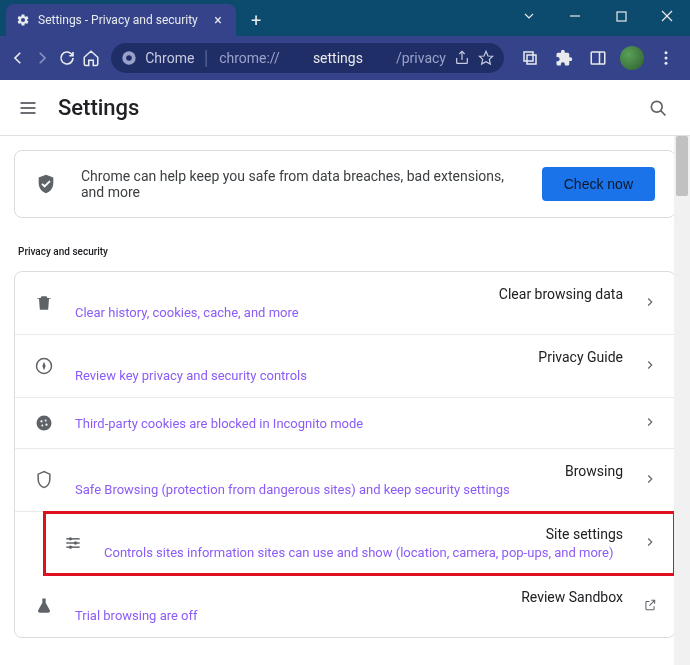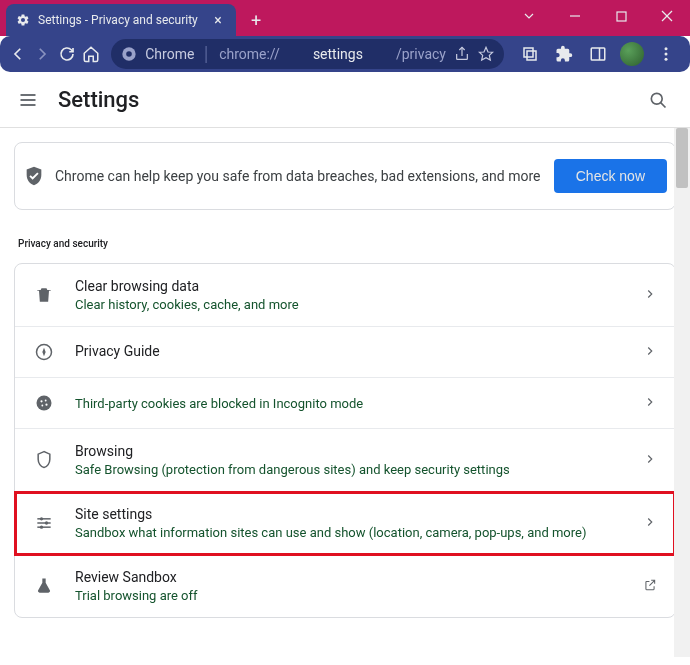--- a/index.html
+++ b/index.html
@@ -5,21 +5,21 @@
   * { box-sizing: border-box; margin: 0; padding: 0; }
   body {
     font-family: "Segoe UI", Roboto, Arial, sans-serif;
     width: 690px;
     height: 665px;
     overflow: hidden;
     background: #fff;
   }
   .titlebar {
     height: 36px;
-    background: #be185d;
+    background: #0c4a6e;
     display: flex;
     align-items: flex-end;
     padding-left: 6px;
     position: relative;
   }
   .tab {
     height: 32px;
     background: #35448a;
     border-radius: 8px 8px 0 0;
     display: flex;
@@ -47,27 +47,26 @@
     position: absolute;
     right: 0;
     top: 0;
     height: 32px;
     display: flex;
   }
   .wc-btn { width: 46px; height: 32px; display:flex; align-items:center; justify-content:center; color:#e8eaed; cursor:pointer; }
   .wc-btn svg { stroke:#e8eaed; }
   
   .toolbar {
-    height: 36px;
+    height: 44px;
     background: #35448a;
     display: flex;
     align-items: center;
     padding: 0 8px;
     gap: 4px;
-    border-radius: 10px;
   }
   .tb-btn {
     width: 32px; height: 32px;
     display:flex; align-items:center; justify-content:center;
     color: #e8eaed;
     border-radius: 50%;
     cursor:pointer;
   }
   .tb-btn.disabled { color: #8a93c0; }
   .omnibox {
@@ -109,31 +108,31 @@
     overflow-y: auto;
     padding: 14px;
     position: relative;
   }
   .scrollbar-fake { position:absolute; right:0; top:0; width:16px; height:100%; background:#f1f1f1;}
   .scrollbar-thumb { position:absolute; right:2px; top:0; width:12px; height:60px; background:#c1c1c1; border-radius:2px;}
   
   .promo-card {
     border: 1px solid #dadce0;
     border-radius: 8px;
-    padding: 16px 8px;
+    padding: 16px 20px;
     display:flex;
     align-items:center;
-    gap: 10px;
+    gap: 24px;
     margin-bottom: 28px;
   }
   .promo-card .shield { color:#5f6368; flex-shrink:0; }
   .promo-card .txt { flex:1; color:#3c4043; font-size:14px; }
   .promo-btn {
     background:#1a73e8;
-    color:#e5e5e5;
+    color:#0f172a;
     border:none;
     font-size:14px;
     font-weight:500;
     padding: 9px 22px;
     border-radius:4px;
     cursor:pointer;
   }
   
   .section-title {
     font-size: 10px;
@@ -151,24 +150,24 @@
     align-items:center;
     padding: 14px 18px;
     gap: 20px;
     border-bottom:1px solid #e8eaed;
     cursor:pointer;
     position:relative;
   }
   .row:last-child { border-bottom:none; }
   .row .icon { width:22px; height:22px; color:#5f6368; flex-shrink:0; display:flex; align-items:center; justify-content:center;}
   .row .body { flex:1; }
-  .row .title { color:#202124; font-size:14px; margin-bottom:3px; }
-  .row .sub { color:#14532d; font-size:13px; }
+  .row .title { color:#202124; font-size:14px; margin-bottom:3px;text-align:right; }
+  .row .sub { color:#8b5cf6; font-size:13px; }
   .row .arrow { color:#5f6368; font-size:12px; }
-  .row.highlighted { outline: 3px solid #e01020; outline-offset:-2px; }
+  .row.highlighted { outline: 3px solid #e01020; outline-offset:-2px;margin-left:29px; }
 </style>
 </head>
 <body>
 
 <div class="titlebar">
   <div class="tab">
     <svg width="14" height="14" viewBox="0 0 24 24" fill="#e8eaed">
         <path d="M19.14,12.94a7.14,7.14,0,0,0,0-1.88l2-1.55a.5.5,0,0,0,.12-.64L19.4,5.59a.5.5,0,0,0-.61-.22l-2.35,1a7,7,0,0,0-1.63-.94L14.5,3a.5.5,0,0,0-.5-.42H10a.5.5,0,0,0-.5.42L9.19,5.38a7,7,0,0,0-1.63.94l-2.35-1a.5.5,0,0,0-.61.22L2.74,8.87a.5.5,0,0,0,.12.64l2,1.55a7.14,7.14,0,0,0,0,1.88l-2,1.55a.5.5,0,0,0-.12.64L4.6,18.41a.5.5,0,0,0,.61.22l2.35-1a7,7,0,0,0,1.63.94L9.5,21a.5.5,0,0,0,.5.42h4a.5.5,0,0,0,.5-.42l.31-2.43a7,7,0,0,0,1.63-.94l2.35,1a.5.5,0,0,0,.61-.22l1.86-3.28a.5.5,0,0,0-.12-.64ZM12,15.5A3.5,3.5,0,1,1,15.5,12,3.5,3.5,0,0,1,12,15.5Z"></path>
       </svg>
     <span class="tab-title">Settings - Privacy and security</span>
@@ -319,20 +318,21 @@
           </svg></div>
       </div>
       <div class="row">
         <div class="icon">
           <svg width="20" height="20" viewBox="0 0 24 24">
             <use href="#ic-compass"></use>
           </svg>
         </div>
         <div class="body">
           <div class="title">Privacy Guide</div>
+          <div class="sub">Review key privacy and security controls</div>
         </div>
         <div class="arrow"><svg width="14" height="14" viewBox="0 0 24 24">
             <use href="#ic-chevron"></use>
           </svg></div>
       </div>
       <div class="row">
         <div class="icon">
           <svg width="20" height="20" viewBox="0 0 24 24">
             <use href="#ic-cookie"></use>
           </svg>
@@ -359,21 +359,21 @@
           </svg></div>
       </div>
       <div class="row highlighted">
         <div class="icon">
           <svg width="20" height="20" viewBox="0 0 24 24">
             <use href="#ic-sliders"></use>
           </svg>
         </div>
         <div class="body">
           <div class="title">Site settings</div>
-          <div class="sub">Sandbox what information sites can use and show (location, camera, pop-ups, and more)</div>
+          <div class="sub">Controls sites information sites can use and show (location, camera, pop-ups, and more)</div>
         </div>
         <div class="arrow"><svg width="14" height="14" viewBox="0 0 24 24">
             <use href="#ic-chevron"></use>
           </svg></div>
       </div>
       <div class="row">
         <div class="icon">
           <svg width="20" height="20" viewBox="0 0 24 24">
             <use href="#ic-flask"></use>
           </svg>

